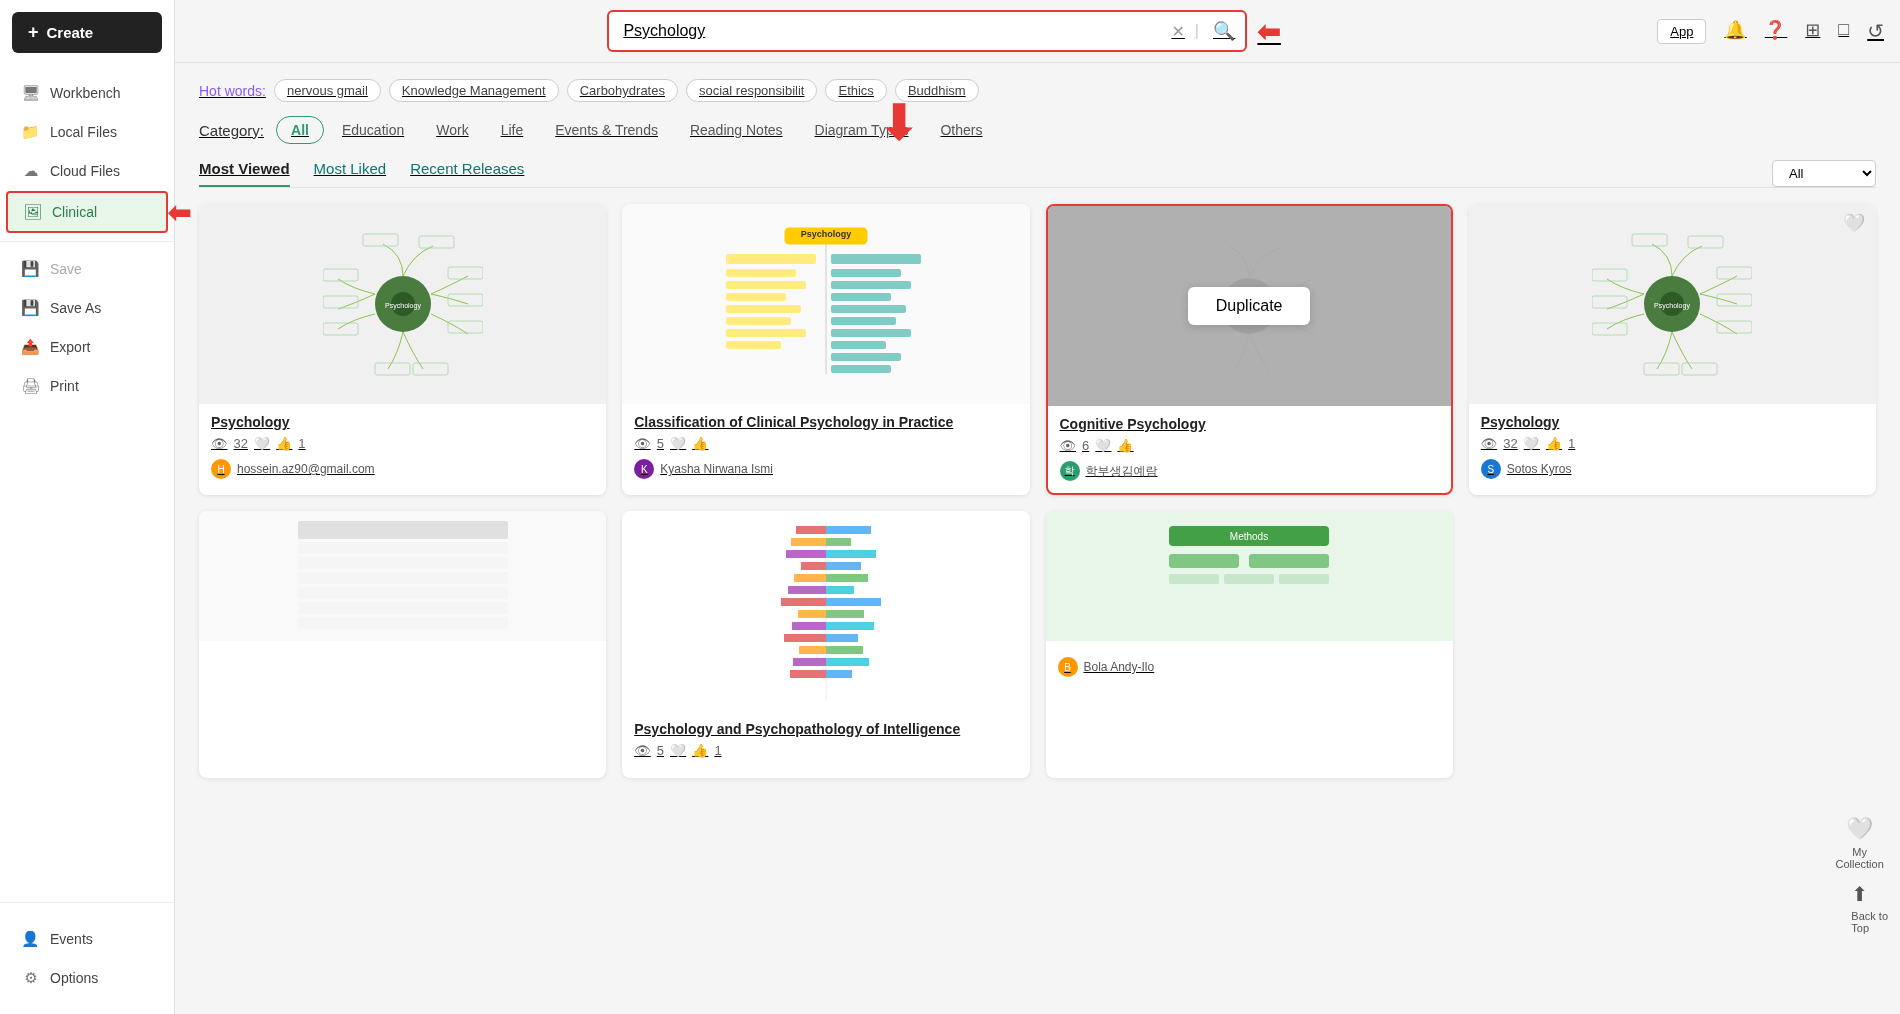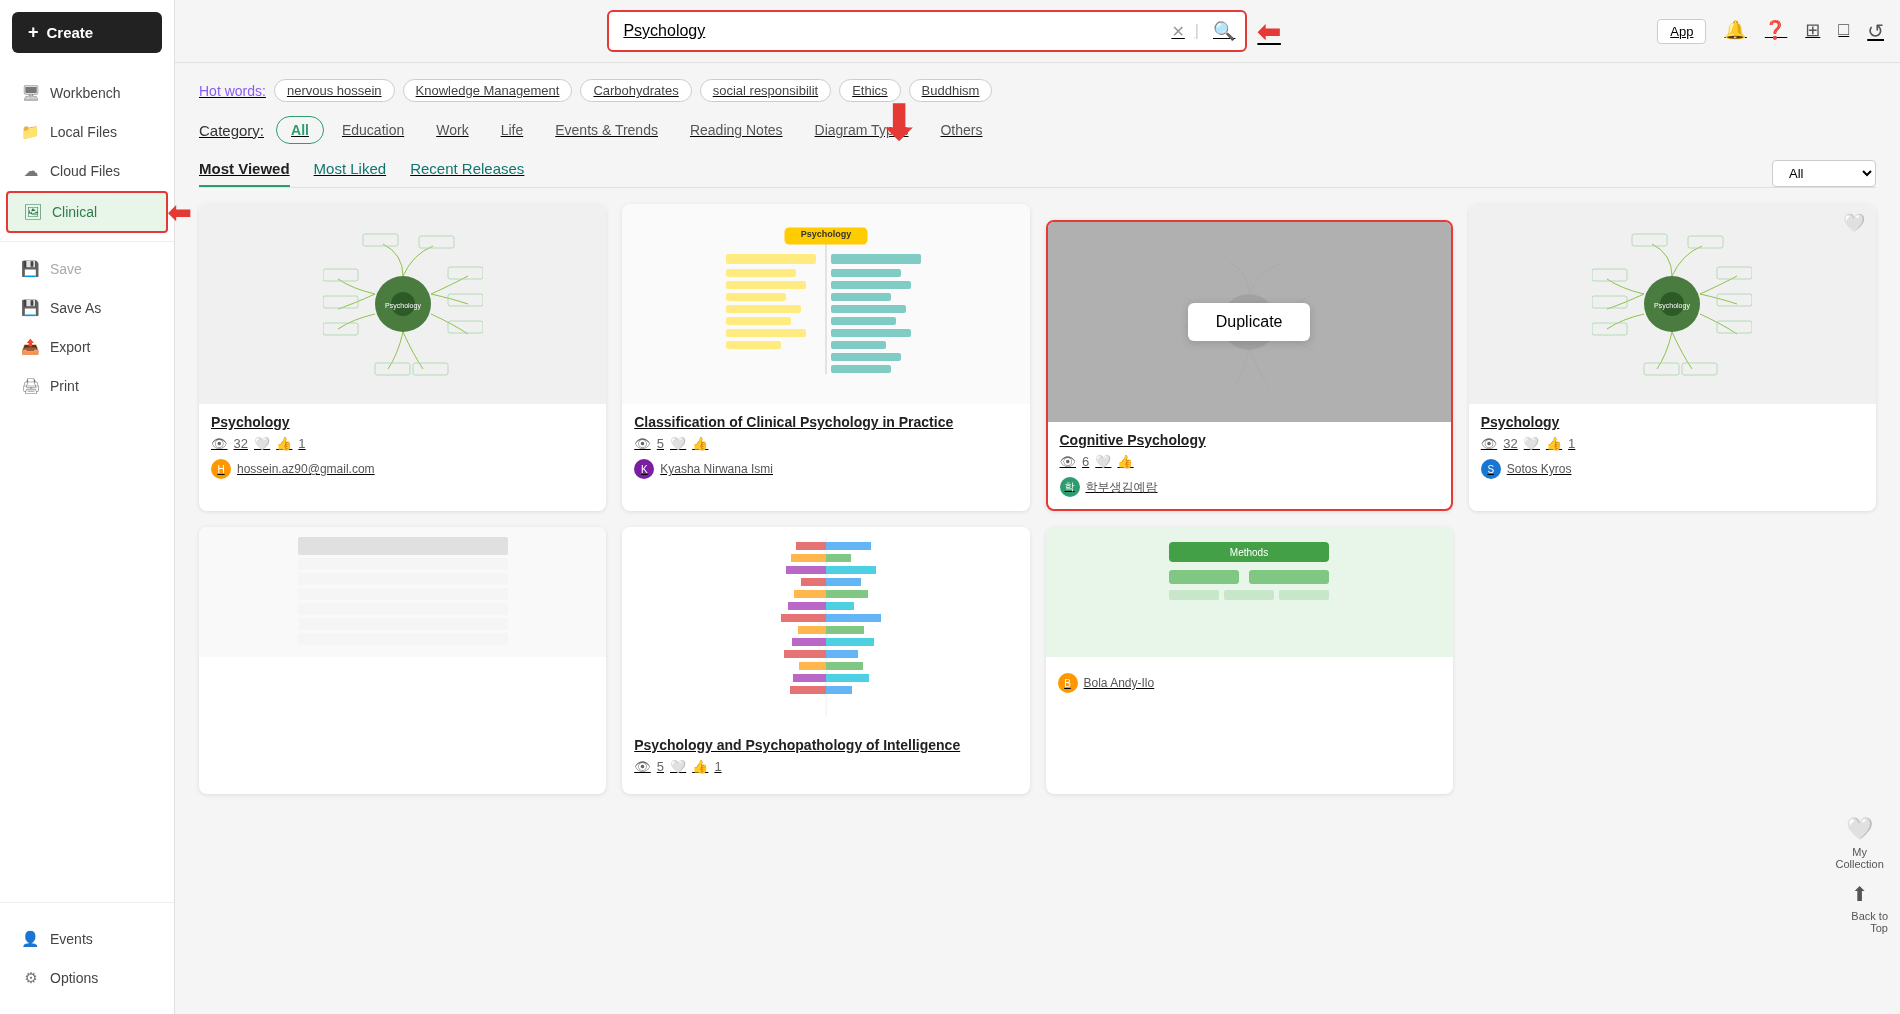--- a/index.html
+++ b/index.html
@@ -174,21 +174,21 @@
     
     .cards-grid { display: grid; grid-template-columns: repeat(4, 1fr); gap: 16px; }
     .card {
       background: #fff;
       border-radius: 8px;
       overflow: hidden;
       box-shadow: 0 1px 4px rgba(0,0,0,0.1);
       cursor: pointer;
       position: relative;
     }
-    .card.highlighted { border: 2.5px solid #e53935; margin-top: 16px; }
+    .card.highlighted { border: 2.5px solid #e53935; }
     .card-thumb {
       width: 100%;
       height: 200px;
       background: #f0f0f0;
       display: flex;
       align-items: center;
       justify-content: center;
       overflow: hidden;
       position: relative;
     }
@@ -239,21 +239,21 @@
     .my-collection-icon { font-size: 22px; color: #555; }
     .my-collection-label { font-size: 11px; color: #555; text-align: center; }
     .back-to-top-btn {
       display: flex;
       flex-direction: column;
       align-items: center;
       gap: 4px;
       cursor: pointer;
     }
     .back-to-top-icon { font-size: 20px; color: #555; }
-    .back-to-top-label { font-size: 11px; color: #555; text-align: right; margin-left: 20px; }
+    .back-to-top-label { font-size: 11px; color: #555; text-align: left; margin-left: 20px; }
 
     
     .sidebar-arrow {
       position: absolute;
       left: 168px;
       top: 196px;
       color: #e53935;
       font-size: 28px;
       font-weight: 900;
       z-index: 20;
@@ -347,21 +347,21 @@
       <span class="topbar-icon">⊞</span>
       <span class="topbar-icon">□</span>
       <span class="refresh-btn">↺</span>
     </div>
   </div>
 
   <div class="content">
 
     <div class="hot-words-row">
       <span class="hot-words-label">Hot words:</span>
-      <span class="hot-word-tag">nervous hossein</span>
+      <span class="hot-word-tag">nervous gmail</span>
       <span class="hot-word-tag">Knowledge Management</span>
       <span class="hot-word-tag">Carbohydrates</span>
       <span class="hot-word-tag">social responsibilit</span>
       <span class="hot-word-tag">Ethics</span>
       <span class="hot-word-tag">Buddhism</span>
     </div>
 
     <div class="category-row">
       <span class="category-label">Category:</span>
       <span class="cat-item active">All</span>

